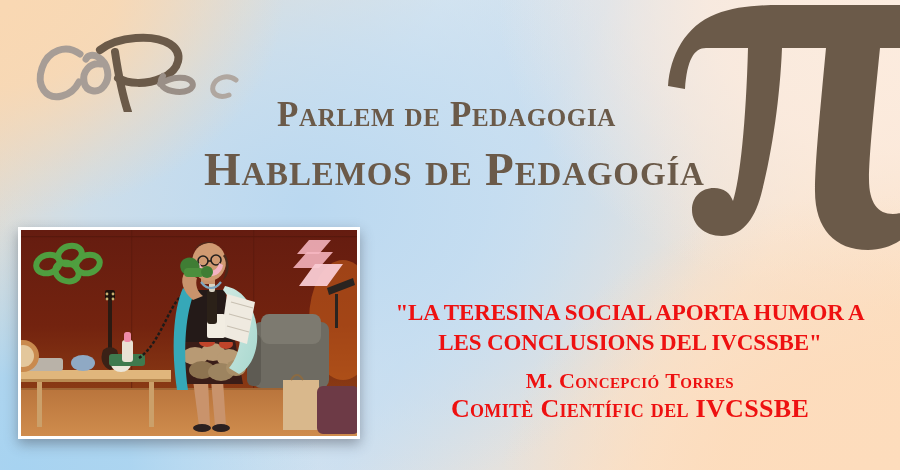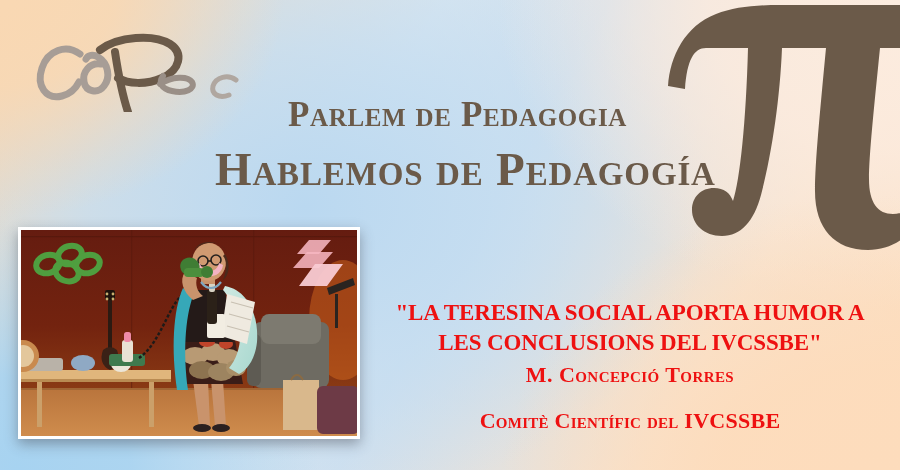--- a/index.html
+++ b/index.html
@@ -40,21 +40,21 @@
     left: 22px;
     top: 28px;
     width: 240px;
     height: 84px;
   }
   .logo svg { display: block; width: 100%; height: 100%; }
 
   
   .titles {
     position: absolute;
-    left: 215px;
+    left: 204px;
     top: 94px;
     width: 485px;
     text-align: center;
   }
   .title-line {
     font-family: "Liberation Serif", serif;
     font-weight: bold;
     font-variant: small-caps;
     letter-spacing: 0.018em;
     line-height: 1.22;
@@ -91,27 +91,27 @@
     font-weight: bold;
     line-height: 1.16;
     white-space: nowrap;
   }
   .q1, .q2 { font-size: 23px; letter-spacing: -0.005em; }
   .q2 { margin-top: 3px; }
   .name {
     font-size: 22px;
     font-variant: small-caps;
     letter-spacing: 0.02em;
-    margin-top: 6px;
+    margin-top: 12px;
   }
   .role {
-    font-size: 22px;
+    font-size: 26px;
     font-variant: small-caps;
     letter-spacing: 0.012em;
-    margin-top: 20px;
+    margin-top: 0;
   }
 </style>
 </head>
 <body>
 
 <div id="poster">
 
   <div class="pi-wrap">
     <svg viewBox="0 0 300 330" xmlns="http://www.w3.org/2000/svg" aria-hidden="true">
 

